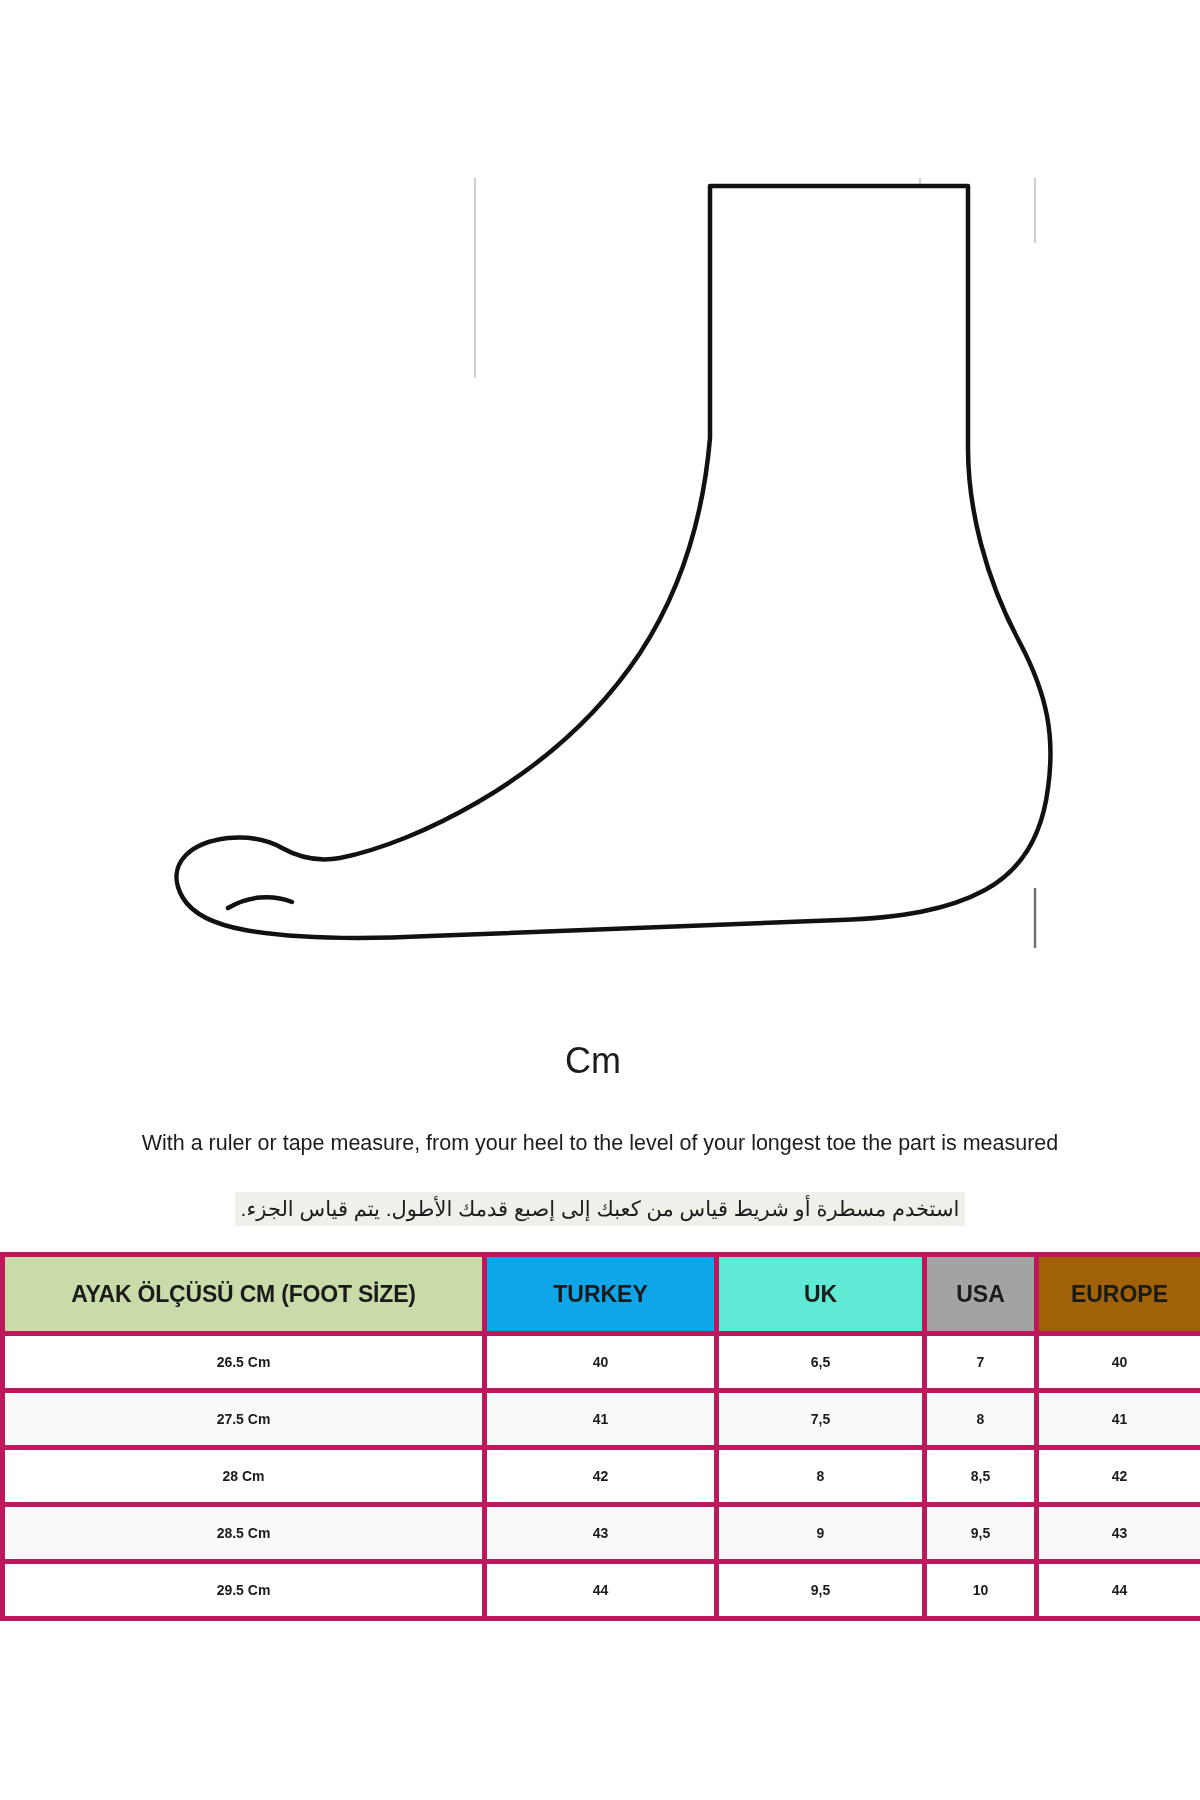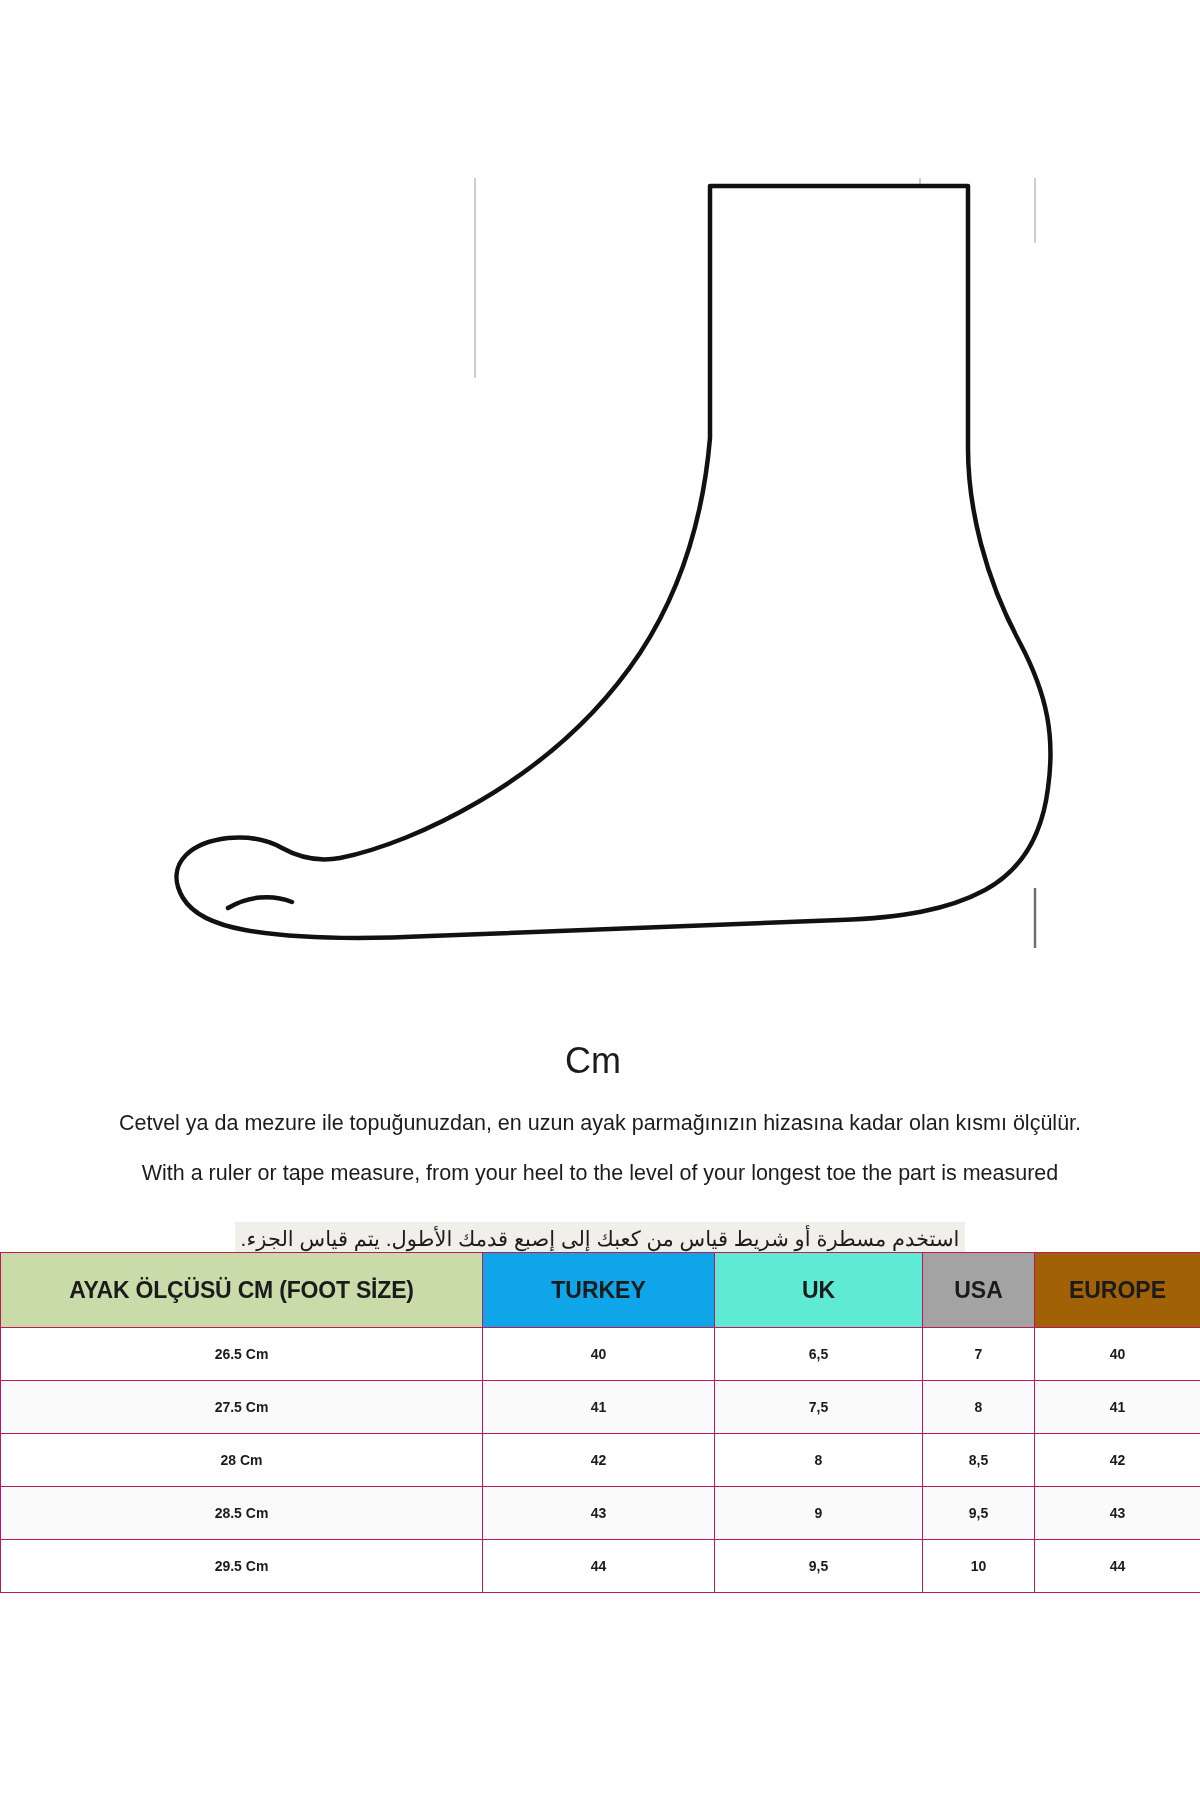--- a/index.html
+++ b/index.html
@@ -78,21 +78,21 @@
   
   .size-table {
     position: absolute;
     left: 0;
     top: 1252px;
     width: 1200px;
     border-collapse: collapse;
     table-layout: fixed;
   }
   .size-table th, .size-table td {
-    border: 1px solid #be185d;
+    border: 5px solid #be185d;
     text-align: center;
     font-family: "Liberation Sans", sans-serif;
   }
   .size-table thead th {
     height: 72px;
     font-size: 23px;
     font-weight: bold;
     color: #1b1b1b;
   }
   .col-foot { width: 482px; }
@@ -160,21 +160,20 @@
       <line x1="172" y1="853" x2="548" y2="853" stroke="#8a8a8a" stroke-width="2" stroke-dasharray="9 7"></line>
       <line x1="660" y1="853" x2="1035" y2="853" stroke="#8a8a8a" stroke-width="2" stroke-dasharray="9 7"></line>
 
       <line x1="172" y1="808" x2="172" y2="868" stroke="#6f6f6f" stroke-width="2.5"></line>
       <line x1="1035" y1="740" x2="1035" y2="868" stroke="#6f6f6f" stroke-width="2.5"></line>
     </svg>
 
     <div class="cm-label">Cm</div>
 
     <div class="caption-block">
-      <div class="caption-tr">Cetvel ya da mezure ile topuğunuzdan, en uzun ayak parmağınızın hizasına kadar olan kısmı ölçülür.</div>
       <div class="caption-en">With a ruler or tape measure, from your heel to the level of your longest toe the part is measured</div>
       <div class="caption-ar"><span>استخدم مسطرة أو شريط قياس من كعبك إلى إصبع قدمك الأطول. يتم قياس الجزء.</span></div>
     </div>
   </div>
 
   <table class="size-table">
     <colgroup>
       <col class="col-foot">
       <col class="col-turkey">
       <col class="col-uk">

